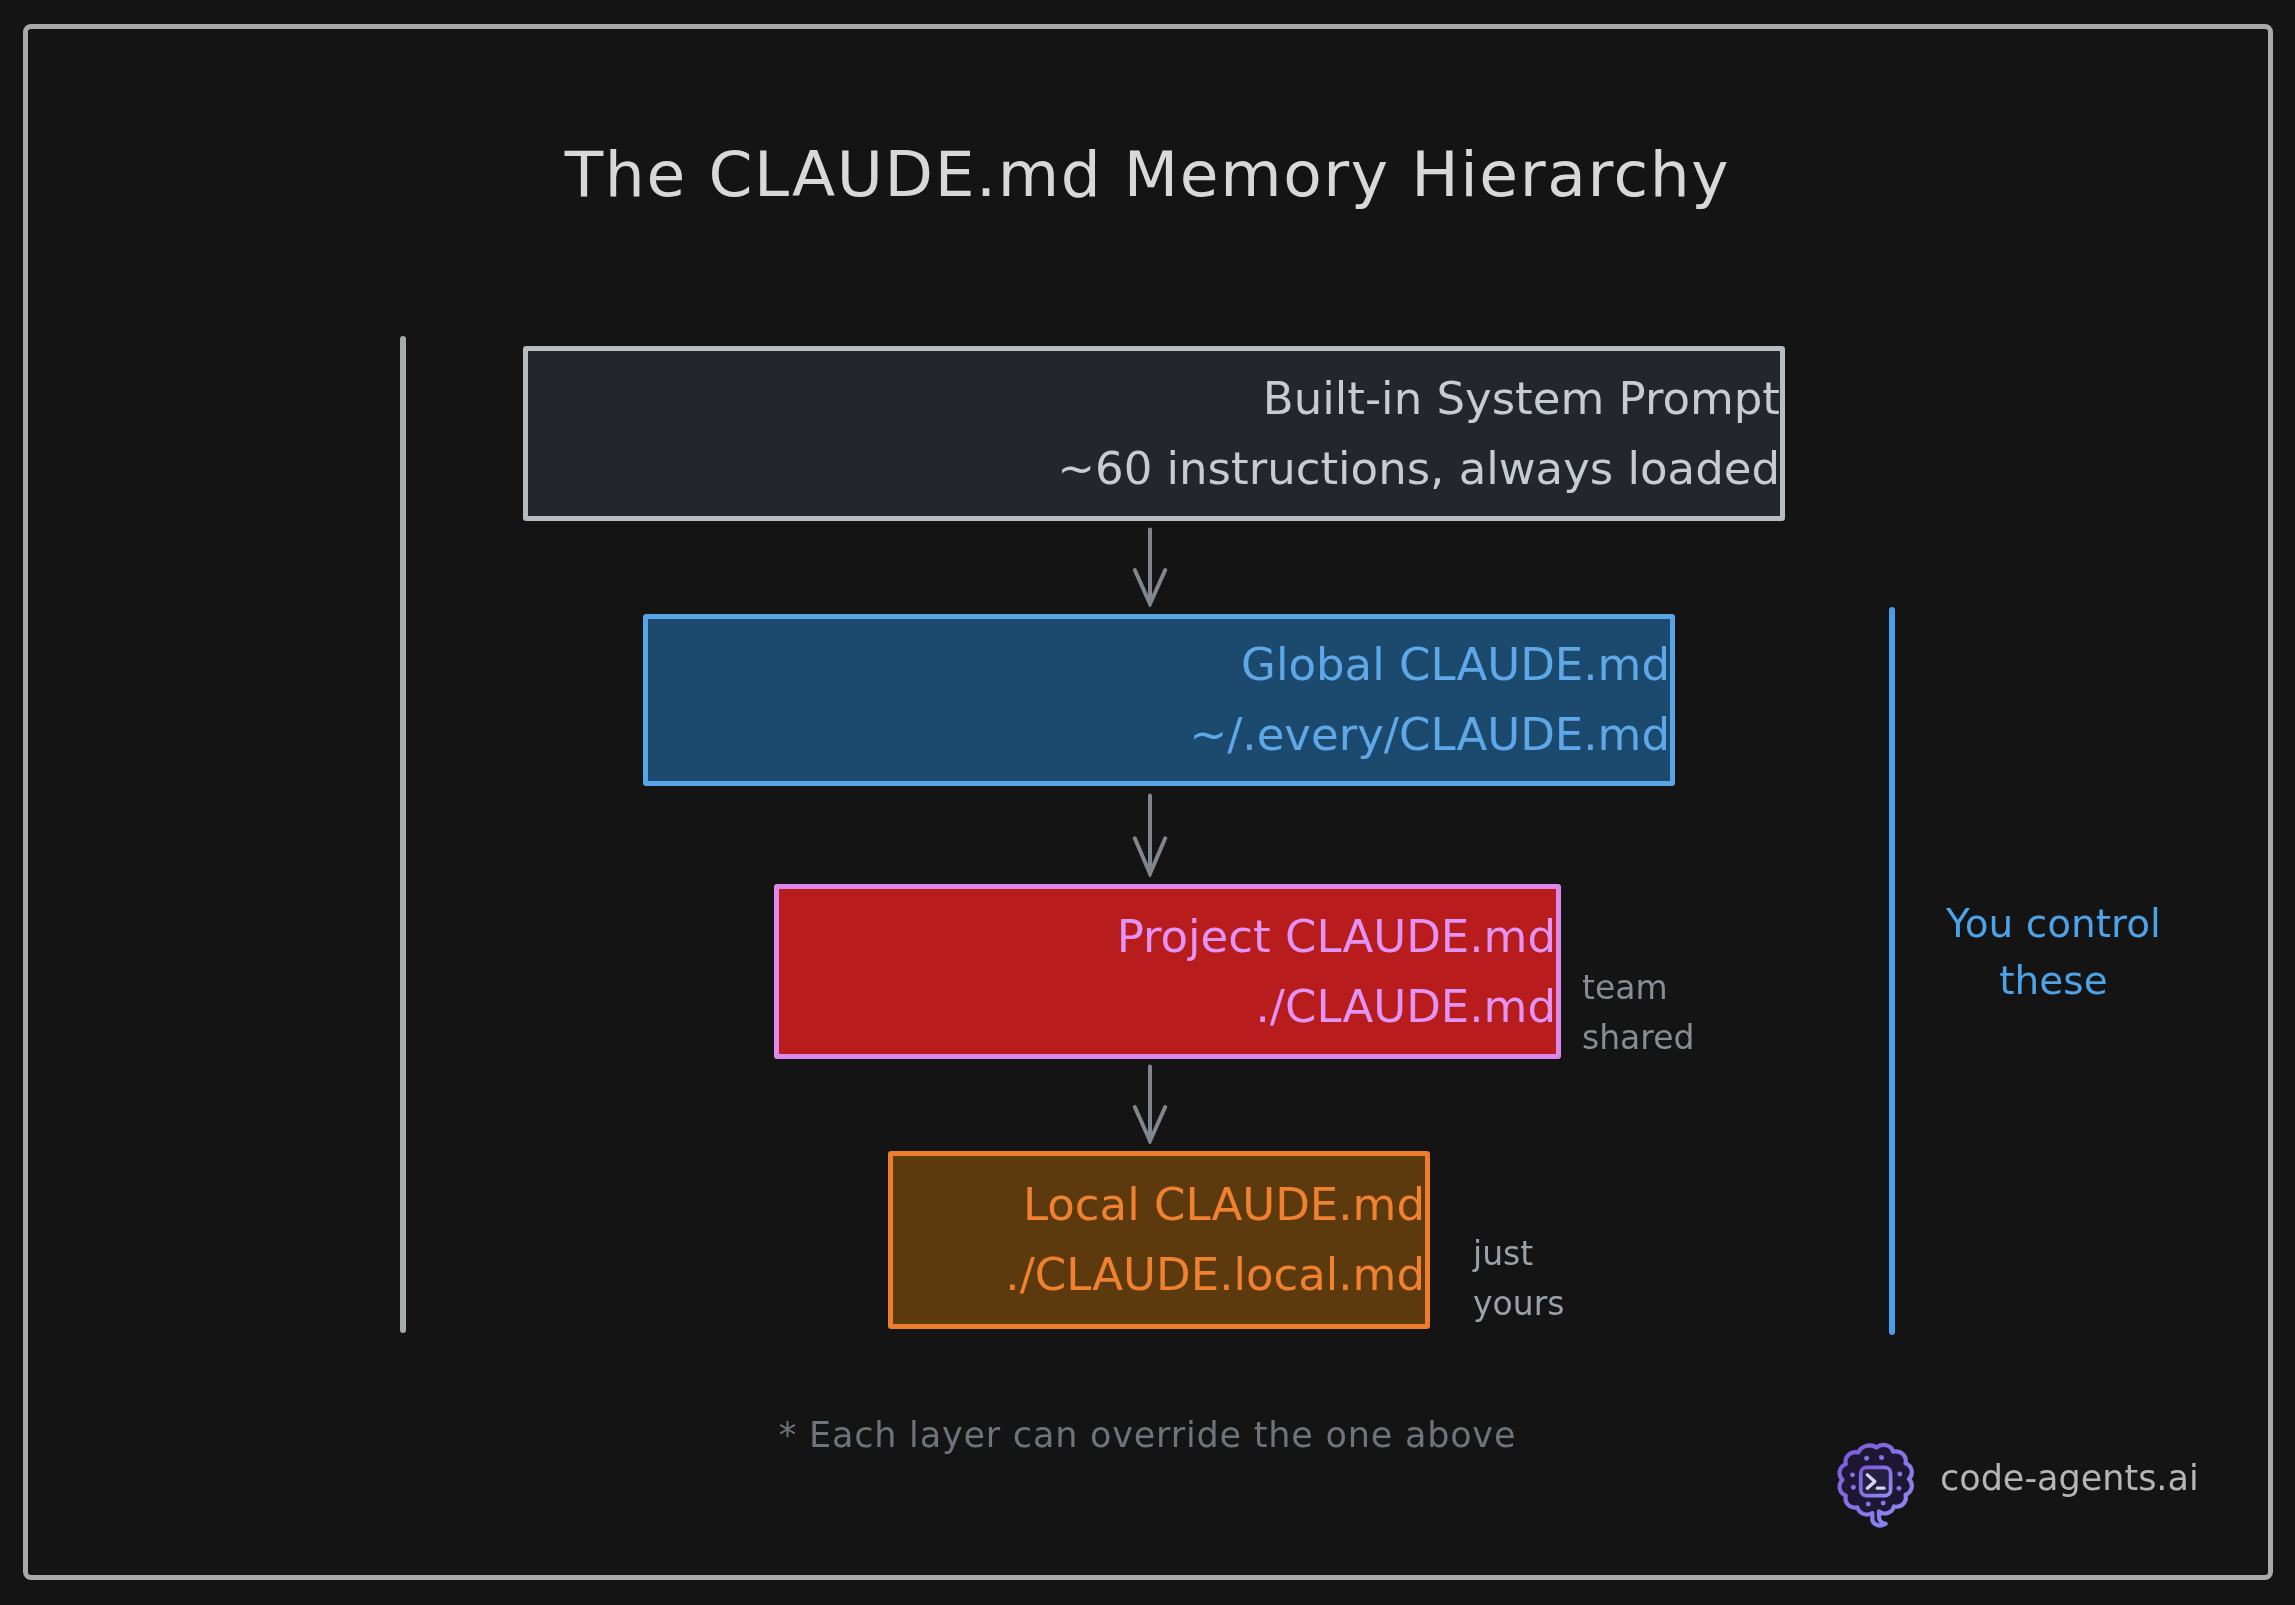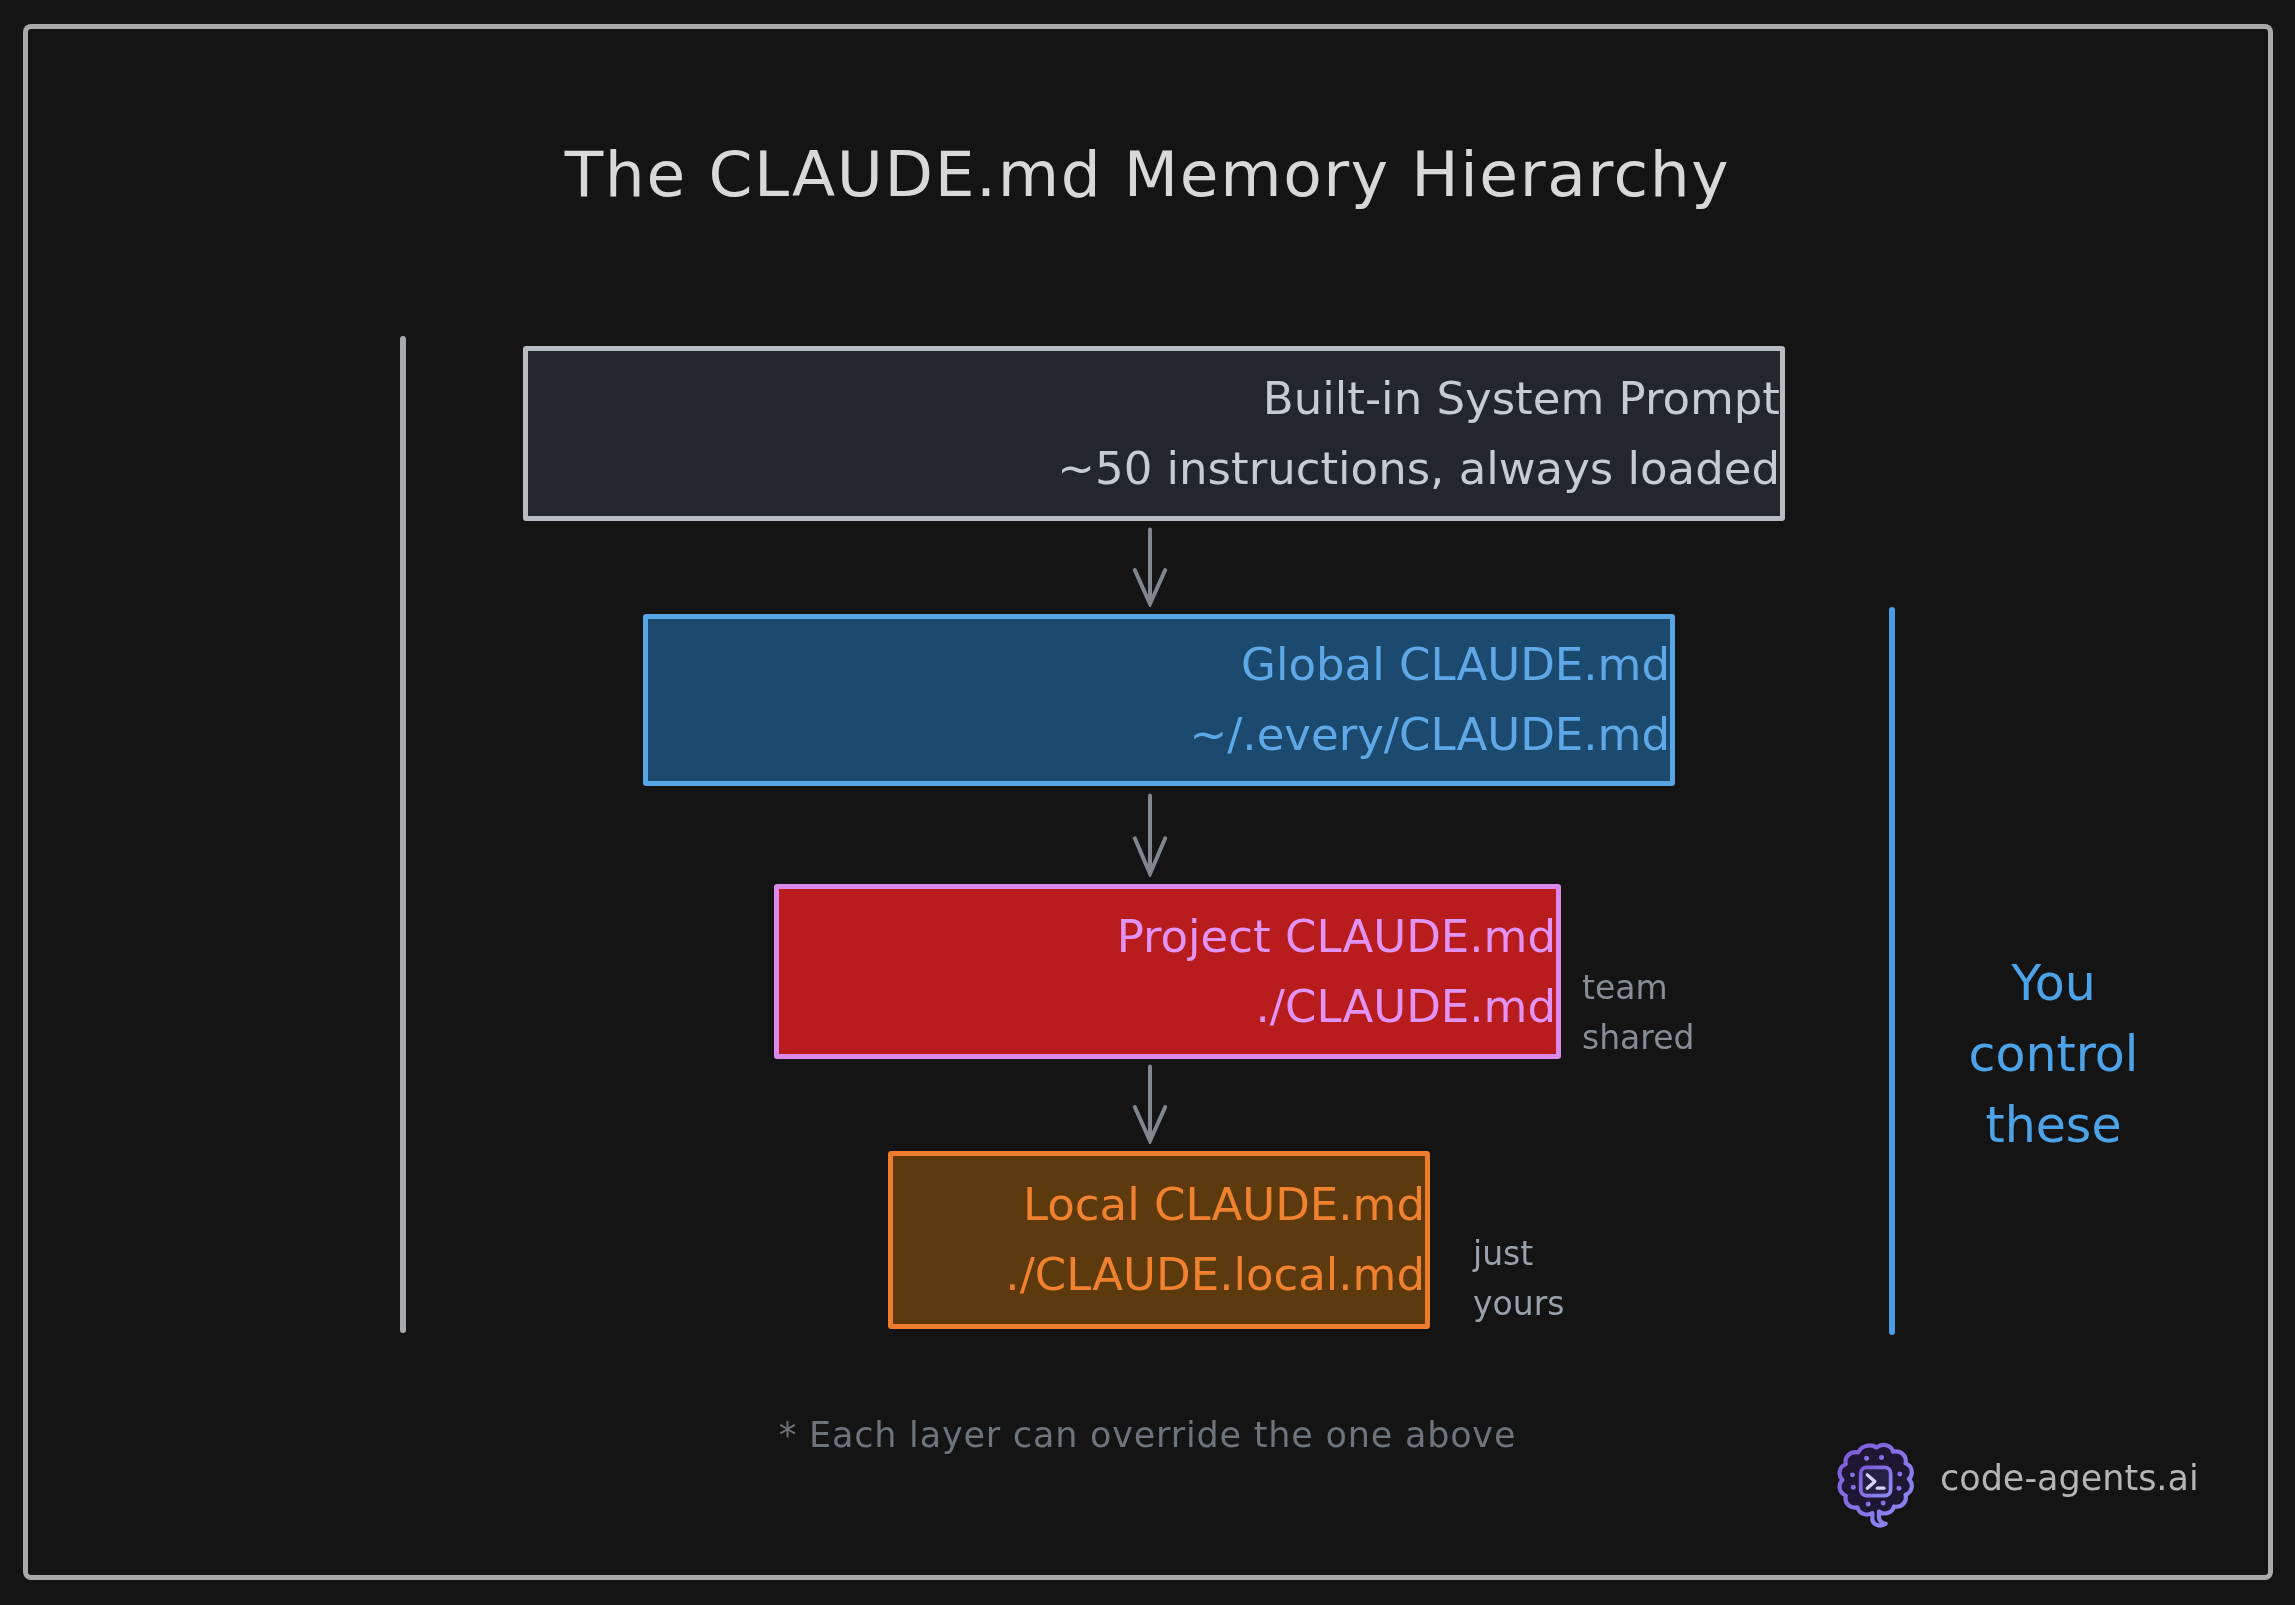--- a/index.html
+++ b/index.html
@@ -79,22 +79,22 @@
     display: flex;
     flex-direction: column;
     align-items: center;
     text-align: center;
   }
   .left-label {
     left: 93px; top: 814px; width: 273px;
     font-size: 37px; line-height: 1.4; color: #9ba3ab;
   }
   .right-label {
-    left: 1937px; top: 948px; width: 233px;
-    font-size: 49px; line-height: 1.45; color: #4da3e8;
+    left: 1937px; top: 896px; width: 233px;
+    font-size: 39px; line-height: 1.45; color: #4da3e8;
   }
   .side-note {
     position: absolute;
     display: flex;
     flex-direction: column;
     font-size: 33px;
     line-height: 1.5;
   }
   .team-shared { left: 1582px; top: 963px; color: #868d95; }
   .just-yours  { left: 1473px; top: 1229px; color: #99a1ab; }
@@ -126,21 +126,21 @@
 <div id="app">
 
   <div class="frame"></div>
 
   <div class="title">The CLAUDE.md Memory Hierarchy</div>
 
   <div class="vline gray-line"></div>
 
   <div class="box box-system">
     <span>Built-in System Prompt</span>
-    <span>~50 instructions, always loaded</span>
+    <span>~60 instructions, always loaded</span>
   </div>
 
   <svg class="arrow arrow-1" viewBox="0 0 60 104" preserveAspectRatio="none">
     <g fill="none" stroke="#80868d" stroke-width="5" stroke-linecap="round">
       <path d="M30 3 L30 97"></path>
       <path d="M11 56 L30 100 L49 56"></path>
     </g>
   </svg>
 
   <div class="box box-global">

